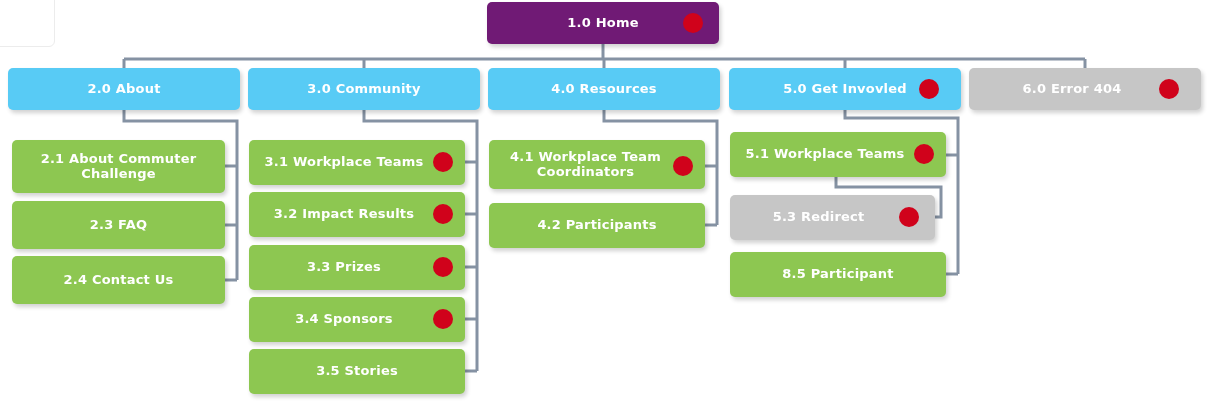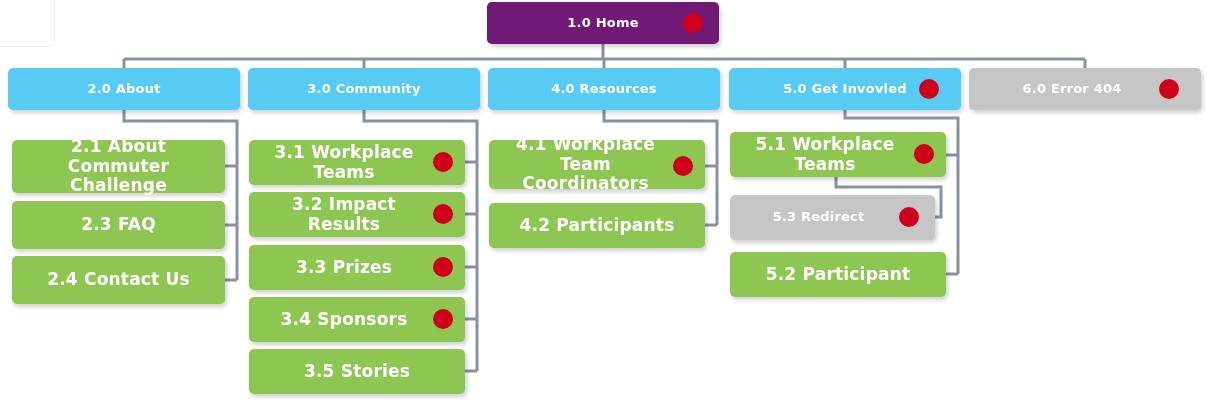--- a/index.html
+++ b/index.html
@@ -47,21 +47,21 @@
   .node-root {
     background: #701a75;
     font-size: 13px;
   }
   .node-section {
     background: #58cbf5;
     font-size: 13px;
   }
   .node-page {
     background: #8dc751;
-    font-size: 17px;
+    font-size: 13px;
   }
   .node-grey {
     background: #c6c6c6;
     font-size: 13px;
   }
   .dot {
     position: absolute;
     width: 20px;
     height: 20px;
     border-radius: 50%;
@@ -179,21 +179,21 @@
   </div>
   <div class="node node-page" style="left:730px; top:132px; width:216px; height:45px; padding-right:34px;">
     <span class="label">5.1 Workplace Teams</span>
     <span class="dot" style="right:12px; top:12px;"></span>
   </div>
   <div class="node node-grey" style="left:730px; top:195px; width:205px; height:45px; padding-right:36px;">
     <span class="label">5.3 Redirect</span>
     <span class="dot" style="right:16px; top:12px;"></span>
   </div>
   <div class="node node-page" style="left:730px; top:252px; width:216px; height:45px;">
-    <span class="label">5.2 Participant</span>
+    <span class="label">8.5 Participant</span>
   </div>
 
   <div class="node node-grey" style="left:969px; top:68px; width:232px; height:42px; padding-right:34px;">
     <span class="label">6.0 Error 404</span>
     <span class="dot" style="right:22px; top:11px;"></span>
   </div>
 
 </div>
 
 </body></html>

